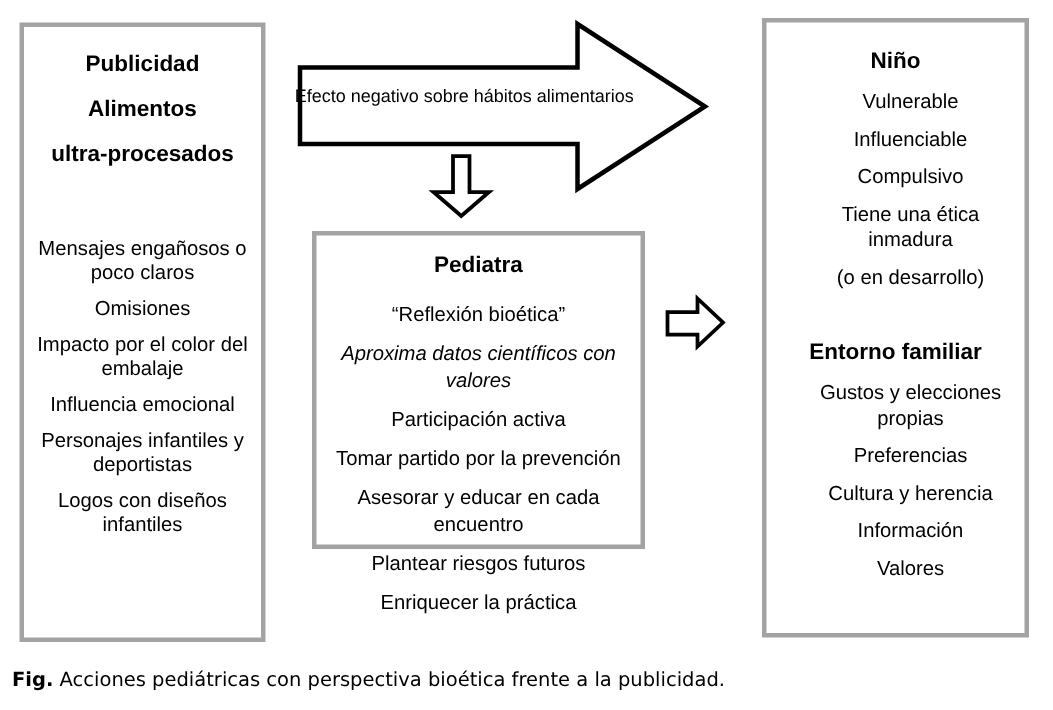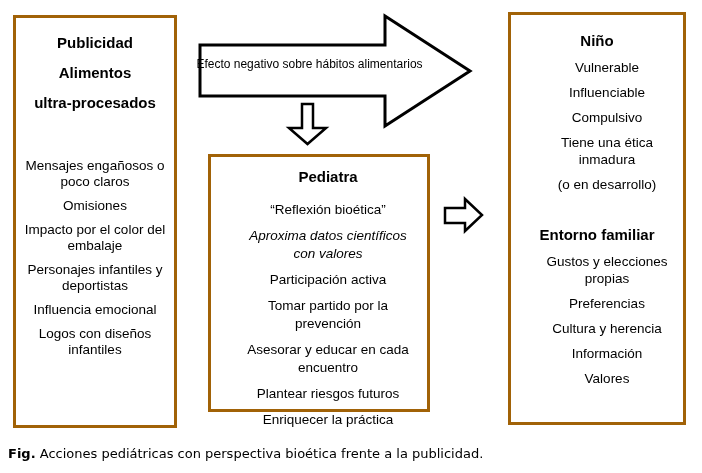--- a/index.html
+++ b/index.html
@@ -1,23 +1,23 @@
 <!DOCTYPE html>
 <html><head>
 <meta charset="utf-8">
 <style>
   html,body{margin:0;padding:0;background:#fff;}
   .stage{
     position:relative;width:702px;height:473px;background:#fff;
     font-family:"Liberation Sans",sans-serif;color:#000;overflow:hidden;
   }
   .stage *{box-sizing:border-box;}
-  .box{position:absolute;background:#fff;border:3px solid #a16207;text-align:center;}
+  .box{position:absolute;background:#fff;border:3px solid #a3a3a3;text-align:center;}
   .left-box{left:13px;top:15px;width:164px;height:413px;padding:10px 6px 0 6px;}
-  .pediatra-box{left:208px;top:154px;width:222px;height:258px;padding:10px 10px 0 28px;}
+  .pediatra-box{left:208px;top:154px;width:222px;height:212px;padding:10px 10px 0 10px;}
   .right-box{left:508px;top:12px;width:178px;height:413px;padding:16px 10px 0 10px;}
 
   .big-title-line{font-size:15px;font-weight:bold;line-height:30px;}
   .box-title{font-size:15px;font-weight:bold;line-height:20px;}
 
   .list{margin-top:8px;}
   .left-box .list{margin-top:40px;}
   .pediatra-box .list{margin-top:14px;}
   .item{font-size:13.5px;line-height:16px;margin-bottom:8px;}
   .right-box .item{line-height:17px;margin-left:20px;}
@@ -51,22 +51,22 @@
   <div class="box left-box">
     <div>
         <div class="big-title-line">Publicidad</div>
         <div class="big-title-line">Alimentos</div>
         <div class="big-title-line">ultra-procesados</div>
       </div>
     <div class="list">
         <div class="item">Mensajes engañosos o poco claros</div>
         <div class="item">Omisiones</div>
         <div class="item">Impacto por el color del embalaje</div>
+        <div class="item">Influencia emocional</div>
         <div class="item">Personajes infantiles y deportistas</div>
-        <div class="item">Influencia emocional</div>
         <div class="item">Logos con diseños infantiles</div>
       </div>
   </div>
 
   <div class="impact-arrow-text">
     <div class="impact-subtitle">Efecto negativo sobre hábitos alimentarios</div>
   </div>
 
   <div class="box pediatra-box">
     <div class="box-title">Pediatra</div>

